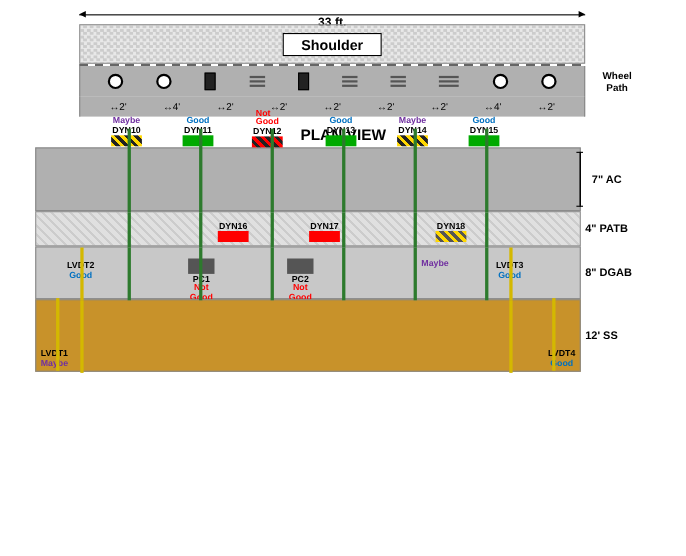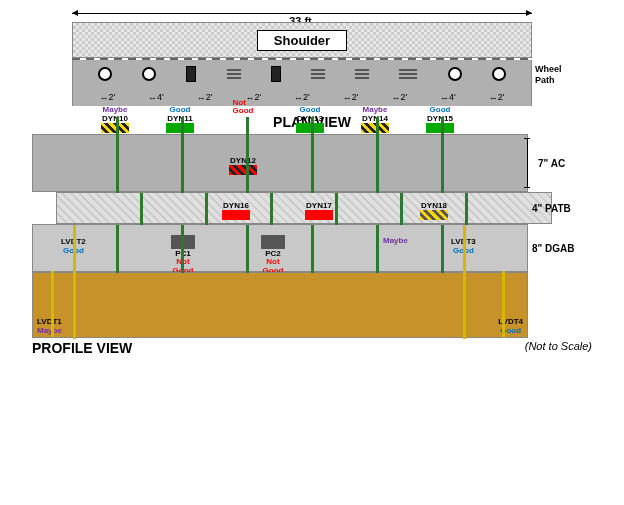--- a/index.html
+++ b/index.html
@@ -124,21 +124,21 @@
     .sensor-line { width: 14px; height: 2px; background: #555; }
 
     
     .wheel-path-label {
       position: absolute;
       right: -56px;
       top: 4px;
       font-size: 9px;
       font-weight: bold;
       width: 52px;
-      text-align: left;
+      text-align: center;
       line-height: 1.2;
     }
 
     
     .dim-row {
       width: 460px;
       height: 18px;
       background: #b0b0b0;
       display: flex;
       align-items: center;
@@ -368,21 +368,21 @@
           </div>
 
           <div style="position:absolute; left:133px; top:-30px; display:flex; flex-direction:column; align-items:center;">
             <span style="font-size:8px; font-weight:bold; color:#0070c0;">Good</span>
             <span style="font-size:8px; font-weight:bold;">DYN11</span>
             <div style="width:28px; height:10px; background:#00aa00;"></div>
           </div>
 
           <div style="position:absolute; left:196px; top:-36px; display:flex; flex-direction:column; align-items:center;">
             <span style="font-size:8px; font-weight:bold; color:#ff0000; line-height:1;">Not<br>Good</span>
-            <span style="font-size:8px; font-weight:bold;margin-top:41px;">DYN12</span>
+            <span style="font-size:8px; font-weight:bold;">DYN12</span>
             <div style="width:28px; height:10px;" class="block-red-striped"></div>
           </div>
 
           <div style="position:absolute; left:263px; top:-30px; display:flex; flex-direction:column; align-items:center;">
             <span style="font-size:8px; font-weight:bold; color:#0070c0;">Good</span>
             <span style="font-size:8px; font-weight:bold;">DYN13</span>
             <div style="width:28px; height:10px; background:#00aa00;"></div>
           </div>
 
           <div style="position:absolute; left:328px; top:-30px; display:flex; flex-direction:column; align-items:center;">
@@ -391,21 +391,21 @@
             <div style="width:28px; height:10px;" class="block-striped-yellow"></div>
           </div>
 
           <div style="position:absolute; left:393px; top:-30px; display:flex; flex-direction:column; align-items:center;">
             <span style="font-size:8px; font-weight:bold; color:#0070c0;">Good</span>
             <span style="font-size:8px; font-weight:bold;">DYN15</span>
             <div style="width:28px; height:10px; background:#00aa00;"></div>
           </div>
         </div>
 
-        <div class="layer-patb" style="position:relative; overflow:visible;margin-left:24px;">
+        <div class="layer-patb" style="position:relative; overflow:visible;">
 
           <div style="position:absolute; left:83px; top:0; width:3px; height:32px; background:#2d7a2d; z-index:10;"></div>
           <div style="position:absolute; left:148px; top:0; width:3px; height:32px; background:#2d7a2d; z-index:10;"></div>
           <div style="position:absolute; left:213px; top:0; width:3px; height:32px; background:#2d7a2d; z-index:10;"></div>
           <div style="position:absolute; left:278px; top:0; width:3px; height:32px; background:#2d7a2d; z-index:10;"></div>
           <div style="position:absolute; left:343px; top:0; width:3px; height:32px; background:#2d7a2d; z-index:10;"></div>
           <div style="position:absolute; left:408px; top:0; width:3px; height:32px; background:#2d7a2d; z-index:10;"></div>
 
           <div style="position:absolute; left:165px; top:8px; display:flex; flex-direction:column; align-items:center;">
             <span style="font-size:8px; font-weight:bold;">DYN16</span>
@@ -499,23 +499,22 @@
         </div>
 
         <div style="height:32px; display:flex; align-items:center;">
           <span style="font-size:10px; font-weight:bold; white-space:nowrap;">4" PATB</span>
         </div>
 
         <div style="height:48px; display:flex; align-items:center;">
           <span style="font-size:10px; font-weight:bold; white-space:nowrap;">8" DGAB</span>
         </div>
 
+        <div style="height:66px; display:flex; align-items:center;">
+          <span style="font-size:10px; font-weight:bold; white-space:nowrap;">12' SS</span>
+        </div>
       </div>
 
     </div>
 
-    <div class="profile-view-labels-row">
-      <span class="profile-view-label">PROFILE VIEW</span>
-      <span class="not-to-scale-label">(Not to Scale)</span>
-    </div>
 
   </div>
 </div>
 
 </body></html>

